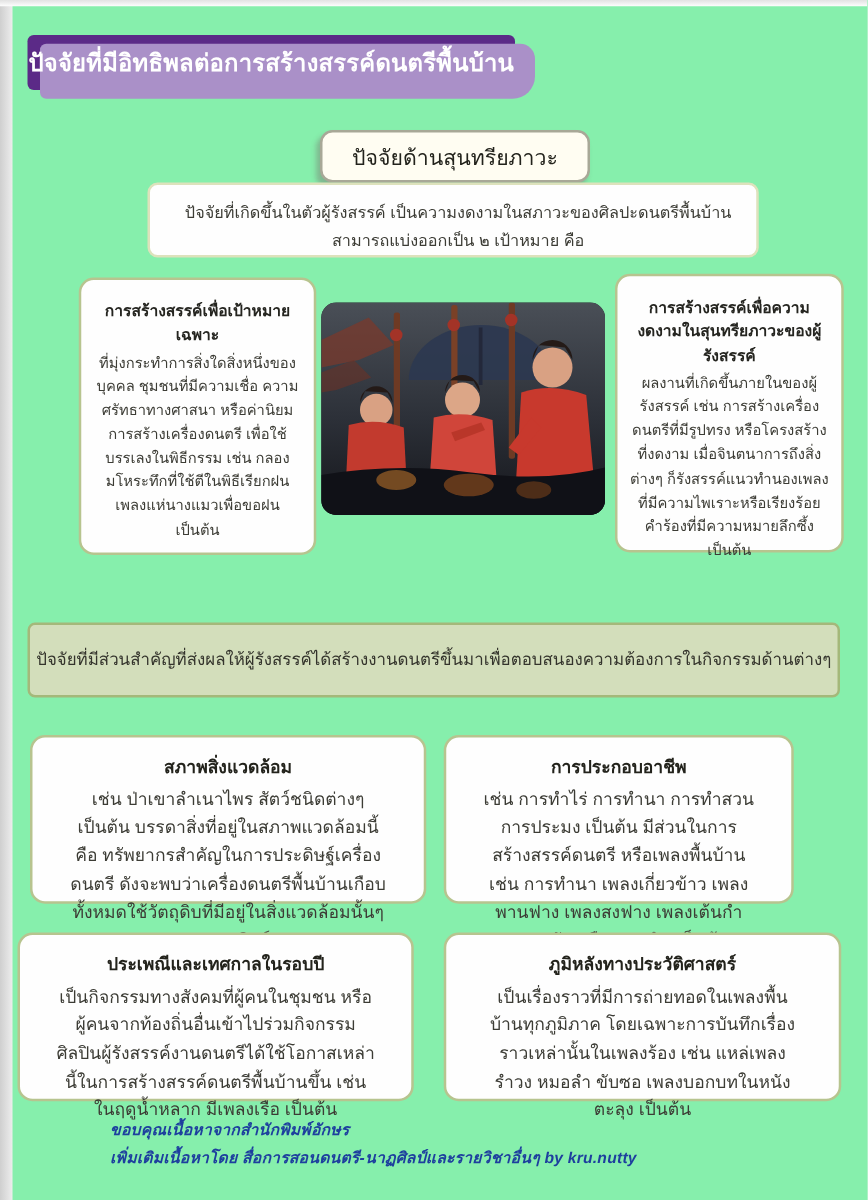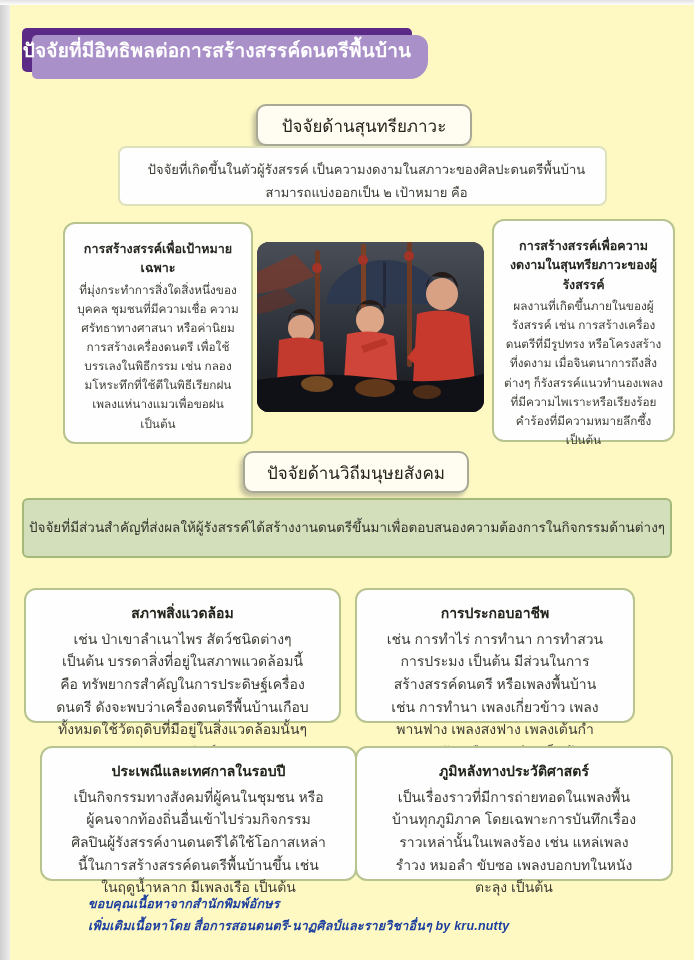--- a/index.html
+++ b/index.html
@@ -4,21 +4,21 @@
 <style>
   html,body{margin:0;padding:0;}
   body{
     width:694px;height:960px;
     background:#f2f2f2;
     font-family:"Liberation Sans","DejaVu Sans",sans-serif;
     -webkit-font-smoothing:antialiased;
   }
   .page{
     position:relative;width:694px;height:960px;
-    background:#fef9c3;overflow:hidden;
+    background:#86efac;overflow:hidden;
   }
   
   .edge-left{position:absolute;left:0;top:0;width:10px;height:100%;
     background:linear-gradient(to right,#cfcfcf,#ededed);}
   .edge-top{position:absolute;left:0;top:0;width:100%;height:5px;
     background:linear-gradient(to bottom,#e2e2e2,#fdfdfd);}
 
   
   .title-banner{
     position:absolute;left:22px;top:28px;width:390px;height:44px;
@@ -85,21 +85,21 @@
     display:flex;flex-direction:row;align-items:center;justify-content:center;
     font-size:13.5px;color:#34342c;line-height:1.7;
   }
 
   
   .gcard{padding:13px 28px 10px;}
   .gcard h3{margin:0 0 3px 0;font-size:14px;color:#23231c;}
   .gcard p{margin:0;font-size:14px;line-height:1.62;}
   .gcard-1{position:absolute;left:24px;top:588px;width:317px;height:135px;}
   .gcard-2{position:absolute;left:355px;top:588px;width:280px;height:135px;}
-  .gcard-3{position:absolute;left:40px;top:746px;width:317px;height:135px;}
+  .gcard-3{position:absolute;left:14px;top:746px;width:317px;height:135px;}
   .gcard-4{position:absolute;left:355px;top:746px;width:318px;height:135px;}
 
   
   .credit{
     position:absolute;left:88px;top:894px;width:520px;
     color:var(--credit-blue,#1d3f9e);
     font-style:italic;font-weight:bold;
     font-size:12.5px;line-height:1.75;letter-spacing:.2px;
   }
 </style>
@@ -171,23 +171,20 @@
       <ellipse cx="118" cy="146" rx="20" ry="9" fill="#b4601f" opacity="0.5"></ellipse>
       <ellipse cx="170" cy="150" rx="14" ry="7" fill="#8a4a1a" opacity="0.5"></ellipse>
     </svg>
   </div>
 
   <div class="card card-right">
     <h3>การสร้างสรรค์เพื่อความงดงามในสุนทรียภาวะของผู้รังสรรค์</h3>
     <p>ผลงานที่เกิดขึ้นภายในของผู้รังสรรค์ เช่น การสร้างเครื่องดนตรีที่มีรูปทรง หรือโครงสร้างที่งดงาม เมื่อจินตนาการถึงสิ่งต่างๆ ก็รังสรรค์แนวทำนองเพลงที่มีความไพเราะหรือเรียงร้อยคำร้องที่มีความหมายลึกซึ้ง เป็นต้น</p>
   </div>
 
-  <div class="pill pill-2">
-    <span>ปัจจัยด้านวิถีมนุษยสังคม</span>
-  </div>
 
   <div class="green-banner">
     <div>ปัจจัยที่มีส่วนสำคัญที่ส่งผลให้ผู้รังสรรค์ได้สร้างงานดนตรีขึ้นมา</div>
     <div>เพื่อตอบสนองความต้องการในกิจกรรมด้านต่างๆ</div>
   </div>
 
   <div class="card gcard gcard-1">
     <h3>สภาพสิ่งแวดล้อม</h3>
     <p>เช่น ป่าเขาลำเนาไพร สัตว์ชนิดต่างๆ เป็นต้น บรรดาสิ่งที่อยู่ในสภาพแวดล้อมนี้ คือ ทรัพยากรสำคัญในการประดิษฐ์เครื่องดนตรี ดังจะพบว่าเครื่องดนตรีพื้นบ้านเกือบทั้งหมดใช้วัตถุดิบที่มีอยู่ในสิ่งแวดล้อมนั้นๆ มาประดิษฐ์</p>
   </div>

